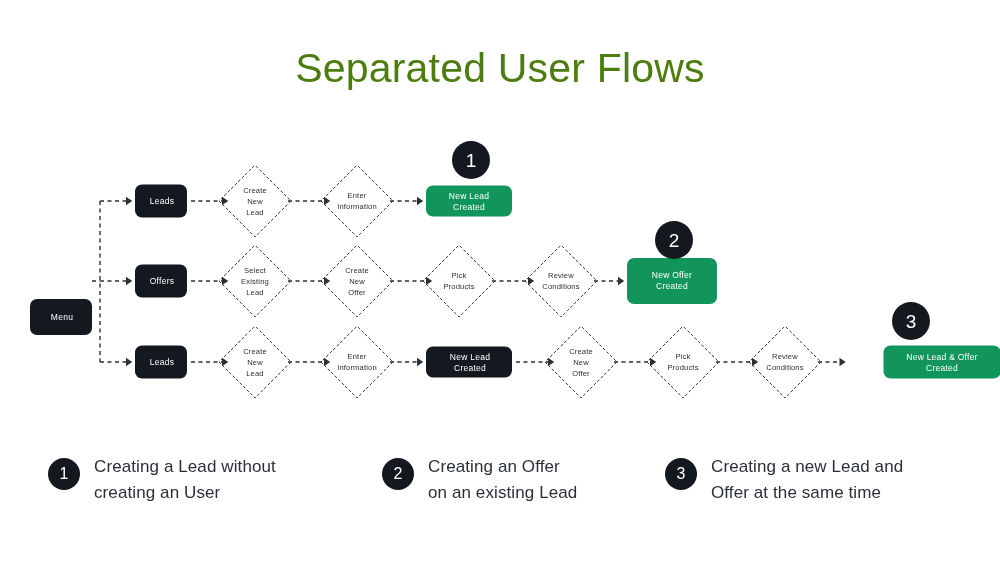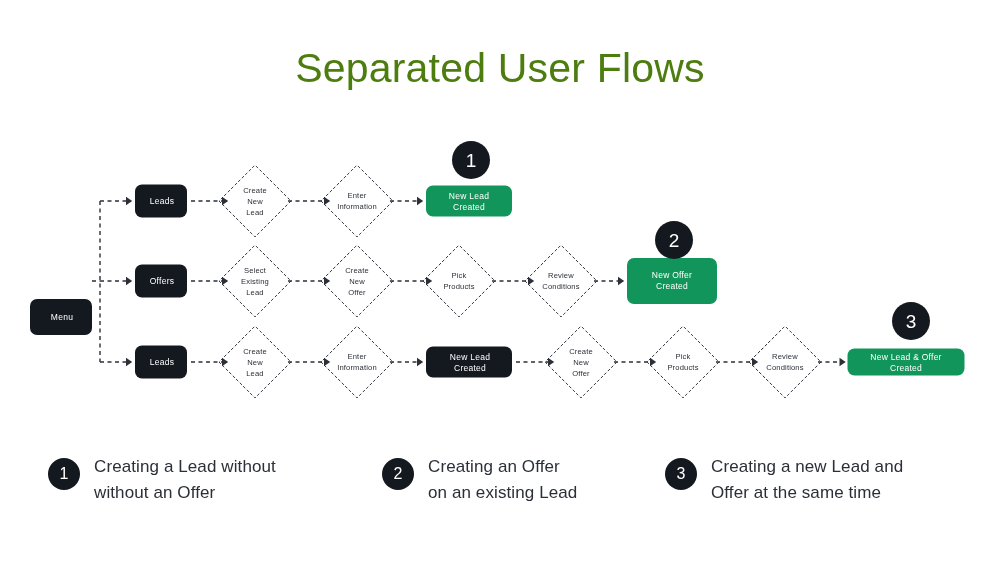--- a/index.html
+++ b/index.html
@@ -269,34 +269,34 @@
         <div class="node node-diamond" style="left: 683px; top: 362px; width: 70px; height: 70px;">
           <div class="diamond-shape"></div>
           <div class="diamond-label">Pick
 Products</div>
         </div>
         <div class="node node-diamond" style="left: 785px; top: 362px; width: 70px; height: 70px;">
           <div class="diamond-shape"></div>
           <div class="diamond-label">Review
 Conditions</div>
         </div>
-        <div class="node node-box node-green" style="left: 906px; top: 362px; width: 117px; height: 27px;">New Lead &amp; Offer Created</div>
+        <div class="node node-box node-green" style="left: 942px; top: 362px; width: 117px; height: 33px;">New Lead &amp; Offer Created</div>
       </div>
     <div id="badges-layer">
         <div class="step-badge" style="left: 471px; top: 160px;">1</div>
         <div class="step-badge" style="left: 674px; top: 240px;">2</div>
         <div class="step-badge" style="left: 911px; top: 321px;">3</div>
       </div>
   </div>
 
   <div id="legend">
       <div class="legend-item" style="left: 48px; top: 8px;">
         <div class="legend-badge">1</div>
         <div class="legend-text">Creating a Lead without
-without an Offer</div>
+creating an User</div>
       </div>
       <div class="legend-item" style="left: 382px; top: 8px;">
         <div class="legend-badge">2</div>
         <div class="legend-text">Creating an Offer
 on an existing Lead</div>
       </div>
       <div class="legend-item" style="left: 665px; top: 8px;">
         <div class="legend-badge">3</div>
         <div class="legend-text">Creating a new Lead and
 Offer at the same time</div>

